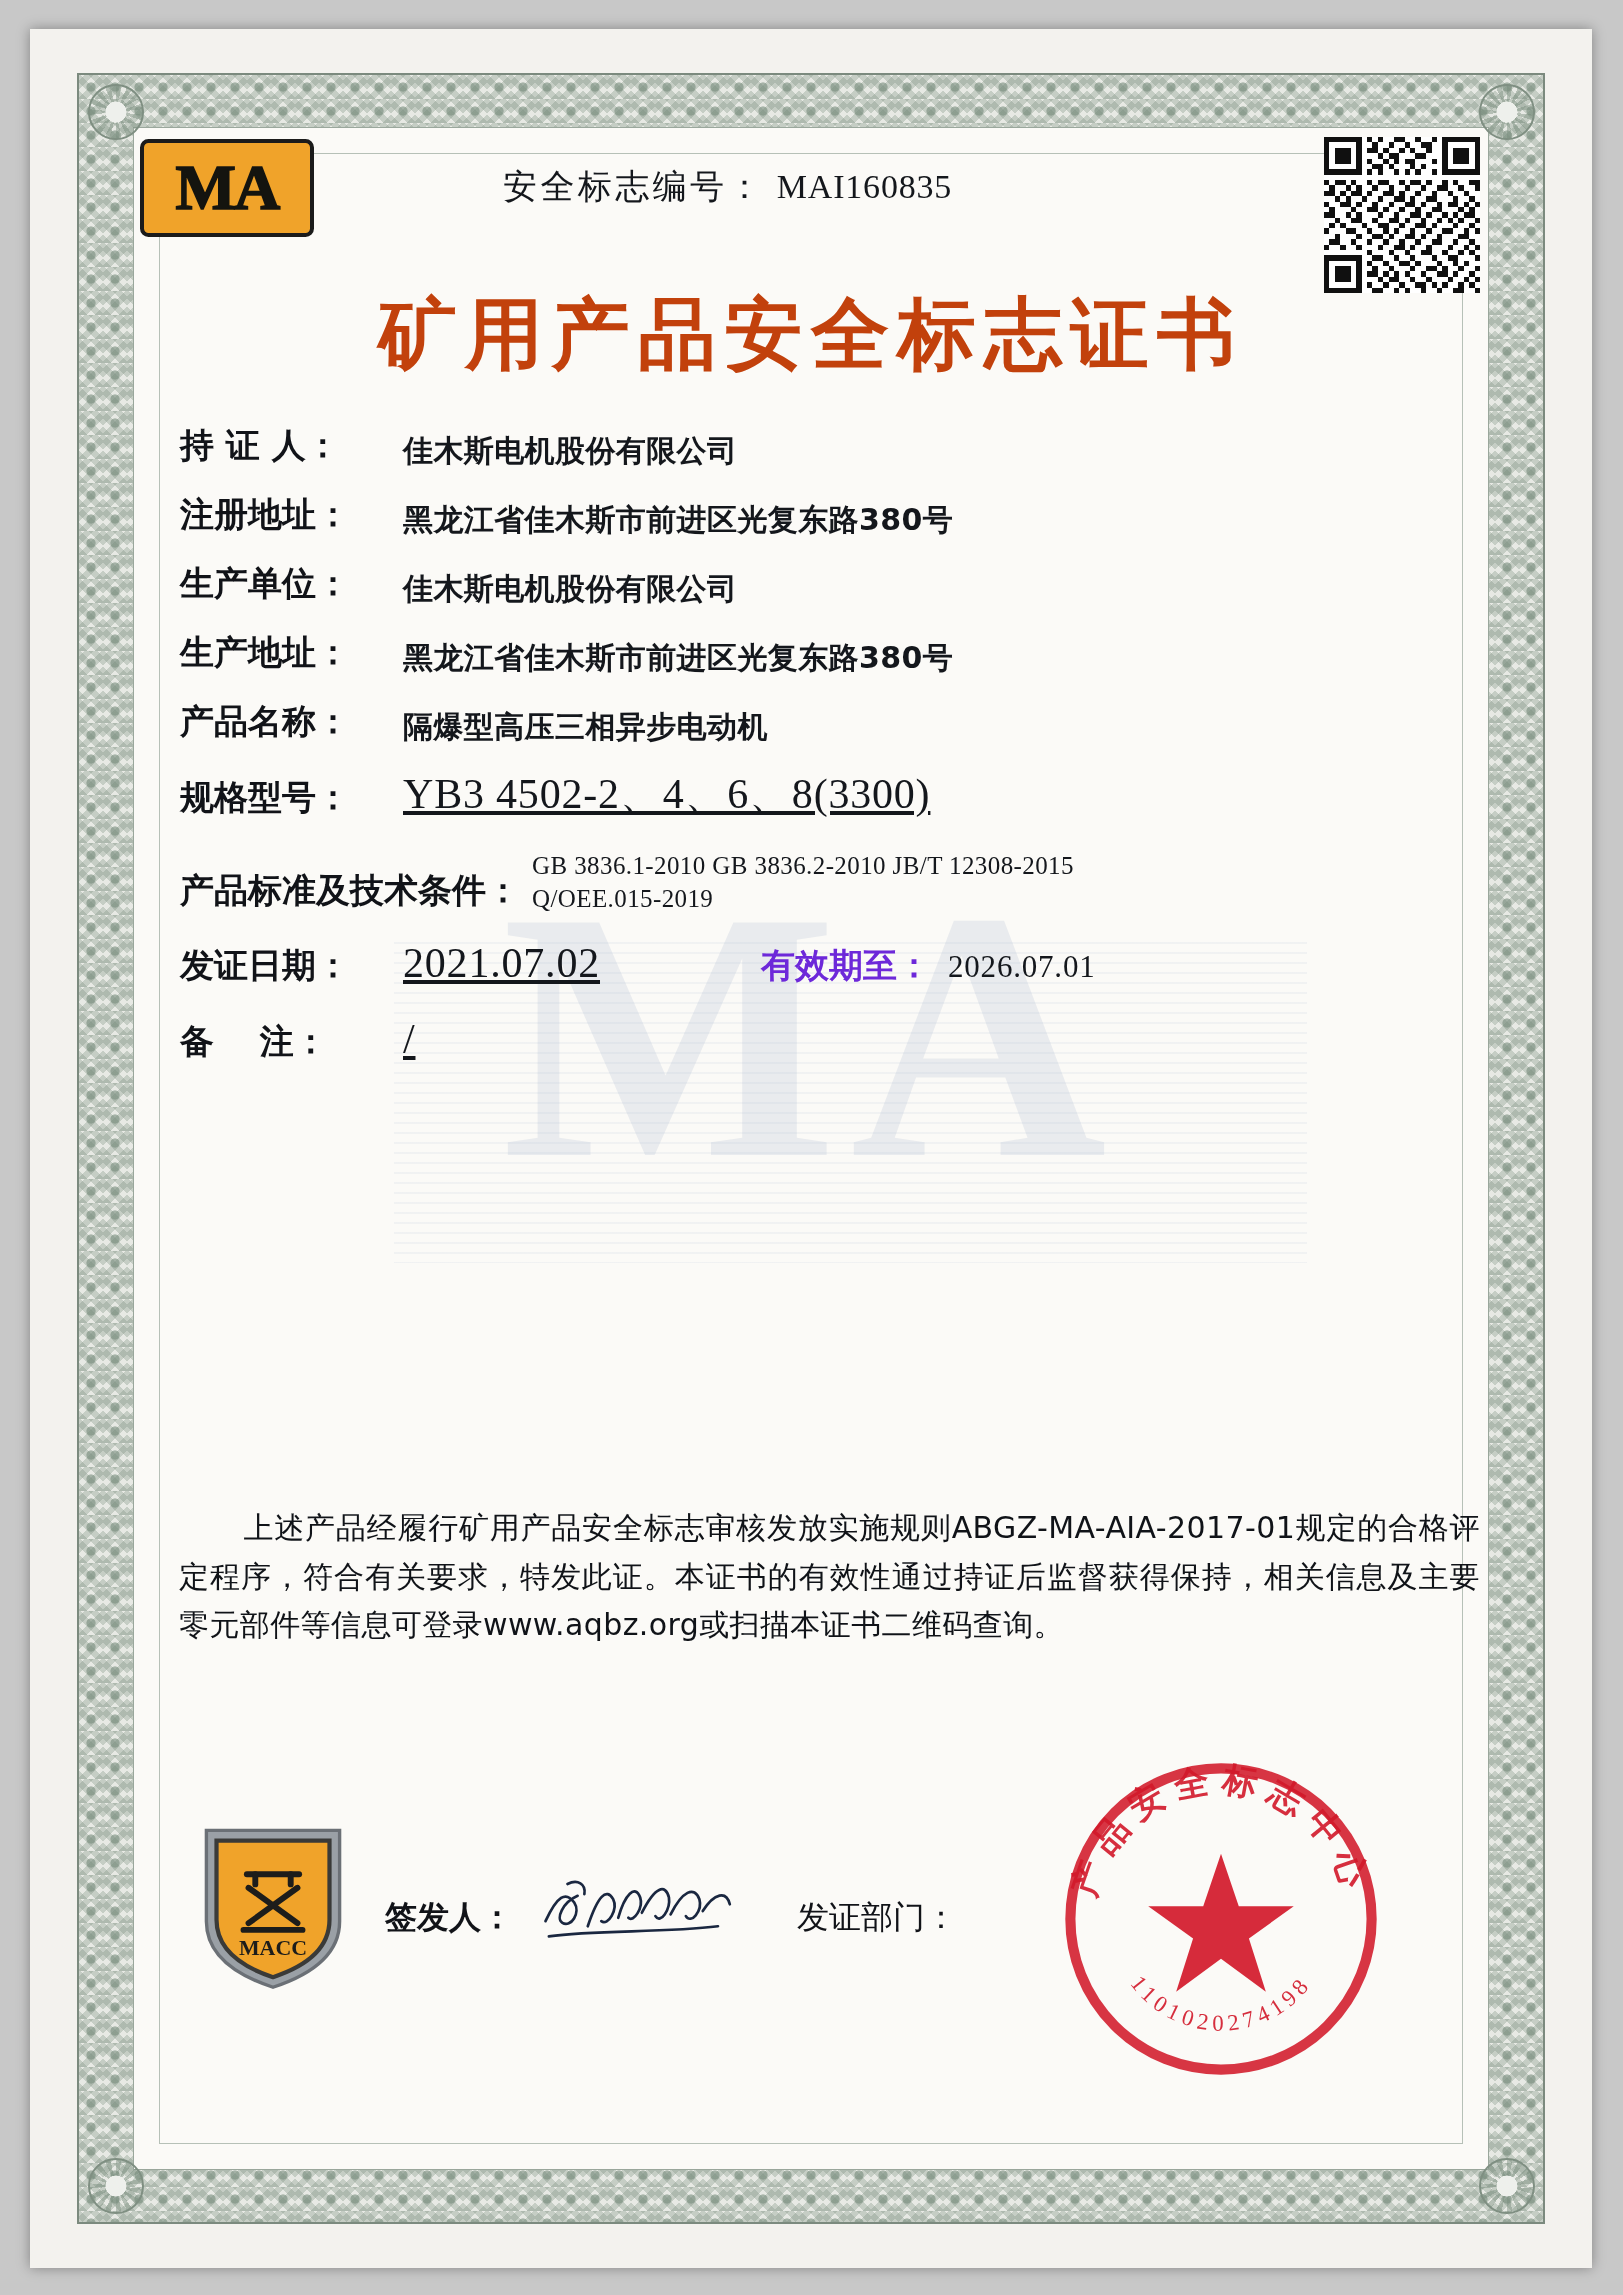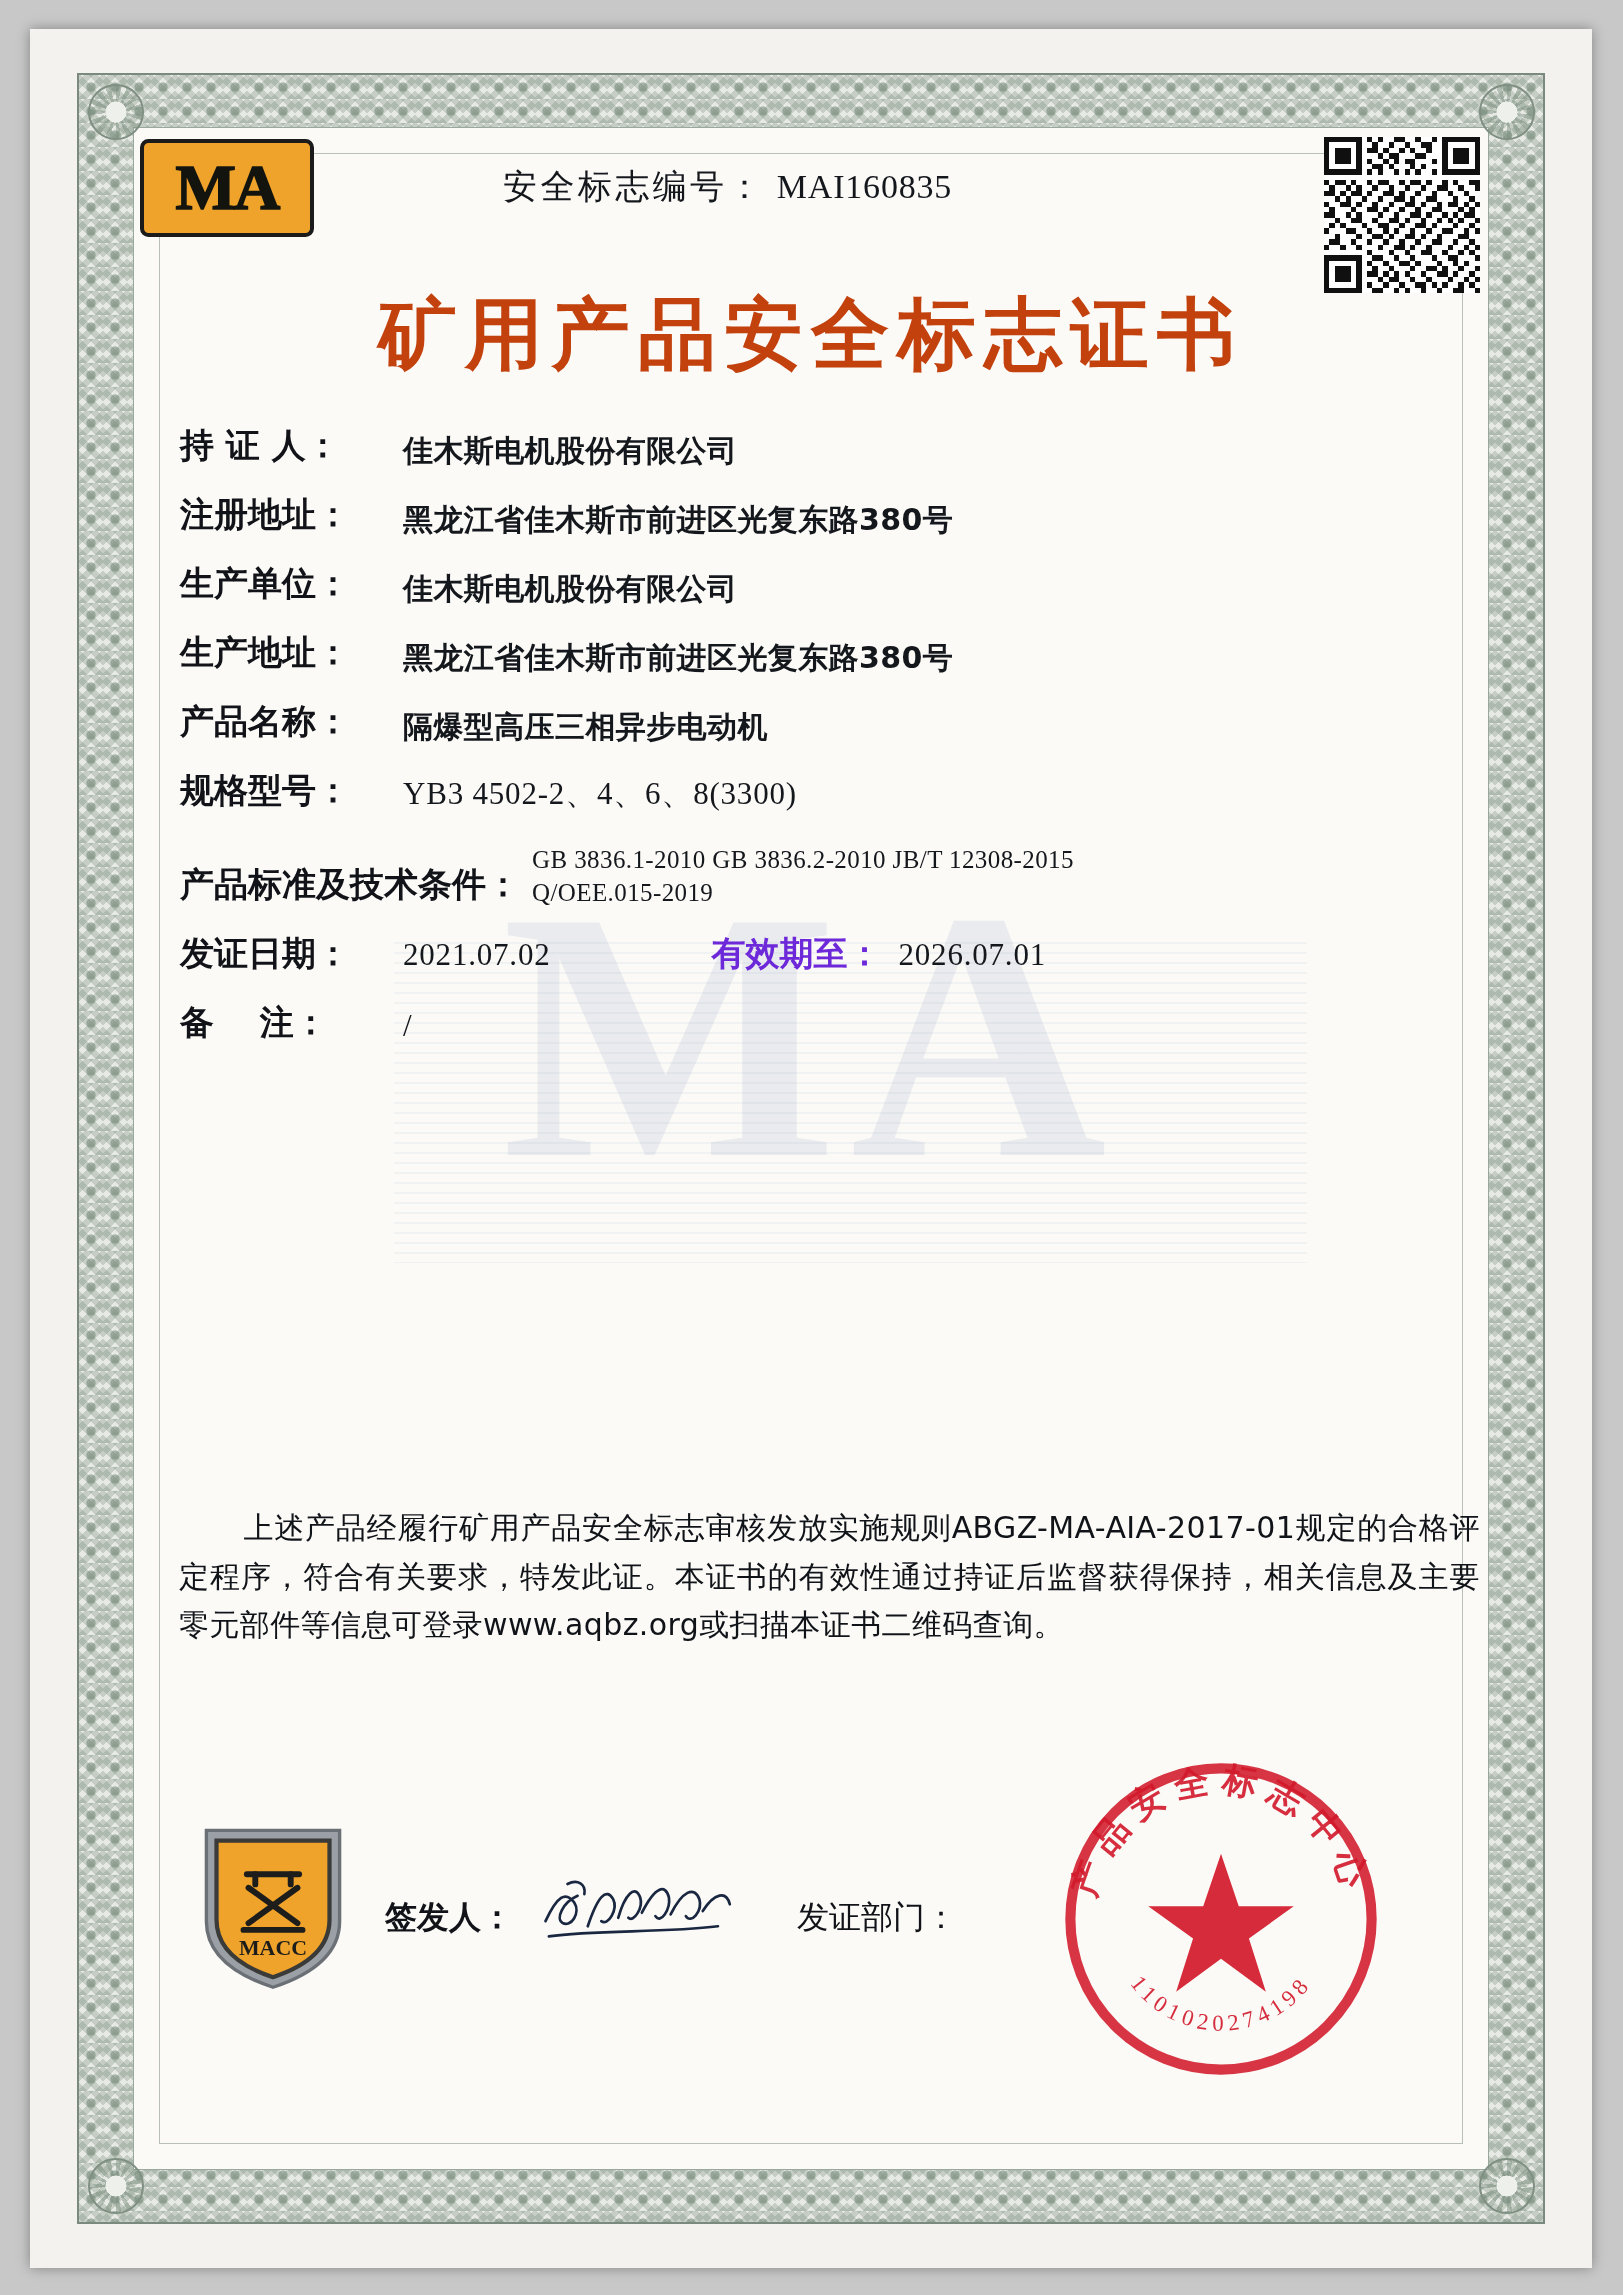--- a/index.html
+++ b/index.html
@@ -204,22 +204,23 @@
     font-weight: 700;
     color: #14171c;
     font-family: "DejaVu Sans", sans-serif;
     margin-left: 12px;
     line-height: 1.25;
     letter-spacing: 0.4px;
   }
   .row .v.mono {
     font-family: "Liberation Serif", serif;
     font-weight: 400;
-    font-size: 31px;
+    font-size: 42px;
     letter-spacing: 0.8px;
+    text-decoration: underline;
   }
   .row .v.small {
     font-size: 25px;
     font-family: "Liberation Serif", serif;
     font-weight: 400;
     letter-spacing: 0.4px;
     padding-top: 6.8px;
   }
   .row .v.small .line2 { display: block; margin-top: 1.7px; }
 

